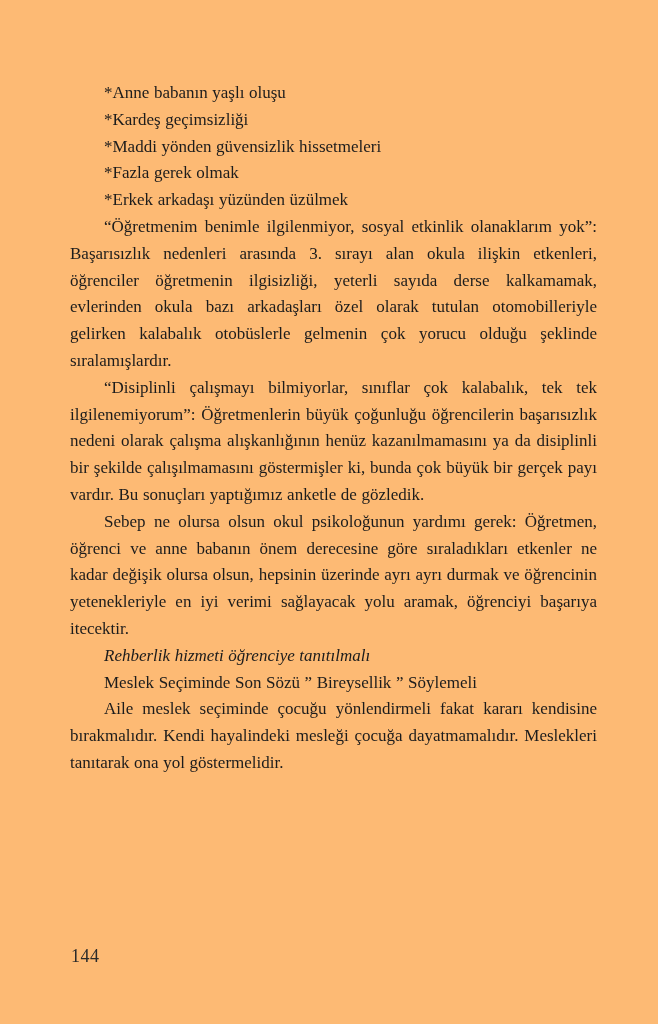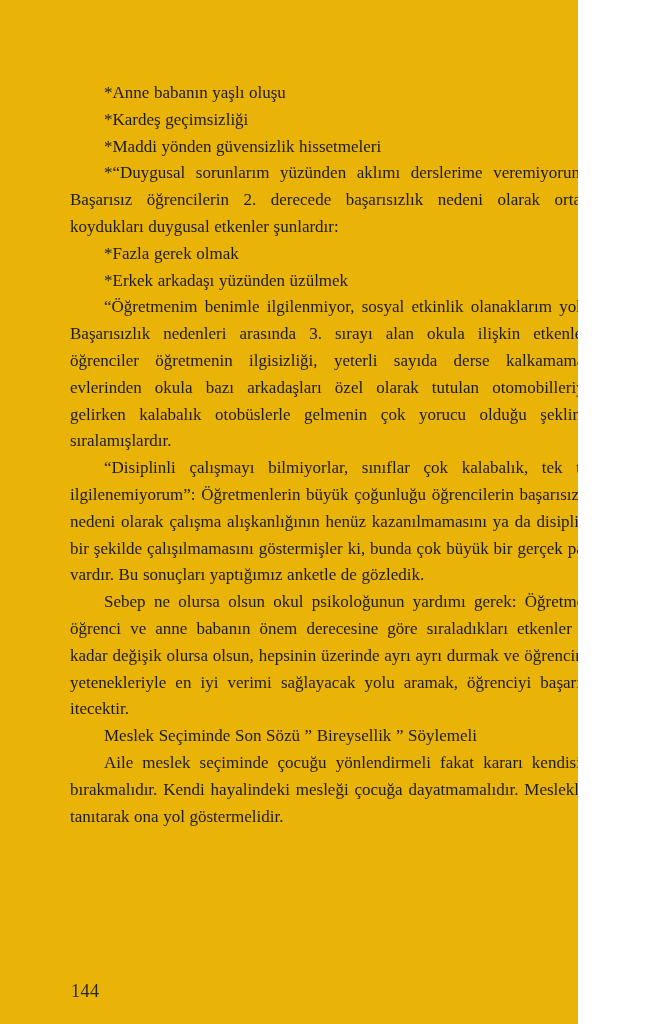--- a/index.html
+++ b/index.html
@@ -2,23 +2,23 @@
 <html lang="tr"><head>
 <meta charset="utf-8">
 <style>
   html, body {
     margin: 0;
     padding: 0;
     background: #ffffff;
   }
   .page {
     position: relative;
-    width: 578px;
+    width: 658px;
     height: 1024px;
-    background: #eab308;
+    background: #fdba74;
     color: #1c1c1c;
     font-family: "Liberation Serif", "DejaVu Serif", serif;
     overflow: hidden;
     box-sizing: border-box;
   }
   .page-body {
     position: absolute;
     left: 70px;
     top: 80px;
     width: 527px;
@@ -34,38 +34,38 @@
   }
   .para.italic {
     font-style: italic;
   }
   .para.bold {
     font-weight: normal;
   }
   .page-number {
     position: absolute;
     left: 71px;
-    top: 979px;
+    top: 944px;
     font-size: 18px;
     line-height: 24px;
     color: #2a2a2a;
     letter-spacing: 0.5px;
   }
 </style>
 </head>
 <body>
 
 <div class="page">
   <div class="page-body" id="page-body">
       <p class="para">*Anne babanın yaşlı oluşu</p>
       <p class="para">*Kardeş geçimsizliği</p>
       <p class="para">*Maddi yönden güvensizlik hissetmeleri</p>
-      <p class="para">*“Duygusal sorunlarım yüzünden aklımı derslerime veremiyorum”: Başarısız öğrencilerin 2. derecede başarısızlık nedeni olarak ortaya koydukları duygusal etkenler şunlardır:</p>
       <p class="para">*Fazla gerek olmak</p>
       <p class="para">*Erkek arkadaşı yüzünden üzülmek</p>
       <p class="para">“Öğretmenim benimle ilgilenmiyor, sosyal etkinlik olanaklarım yok”: Başarısızlık nedenleri arasında 3. sırayı alan okula ilişkin etkenleri, öğrenciler öğretmenin ilgisizliği, yeterli sayıda derse kalkamamak, evlerinden okula bazı arkadaşları özel olarak tutulan otomobilleriyle gelirken kalabalık otobüslerle gelmenin çok yorucu olduğu şeklinde sıralamışlardır.</p>
       <p class="para">“Disiplinli çalışmayı bilmiyorlar, sınıflar çok kalabalık, tek tek ilgilenemiyorum”: Öğretmenlerin büyük çoğunluğu öğrencilerin başarısızlık nedeni olarak çalışma alışkanlığının henüz kazanılmamasını ya da disiplinli bir şekilde çalışılmamasını göstermişler ki, bunda çok büyük bir gerçek payı vardır. Bu sonuçları yaptığımız anketle de gözledik.</p>
       <p class="para">Sebep ne olursa olsun okul psikoloğunun yardımı gerek: Öğretmen, öğrenci ve anne babanın önem derecesine göre sıraladıkları etkenler ne kadar değişik olursa olsun, hepsinin üzerinde ayrı ayrı durmak ve öğrencinin yetenekleriyle en iyi verimi sağlayacak yolu aramak, öğrenciyi başarıya itecektir.</p>
+      <p class="para italic">Rehberlik hizmeti öğrenciye tanıtılmalı</p>
       <p class="para bold">Meslek Seçiminde Son Sözü ” Bireysellik ” Söylemeli</p>
       <p class="para">Aile meslek seçiminde çocuğu yönlendirmeli fakat kararı kendisine bırakmalıdır. Kendi hayalindeki mesleği çocuğa dayatmamalıdır. Meslekleri tanıtarak ona yol göstermelidir.</p>
     </div>
   <div class="page-number">144</div>
 </div>
 
 </body></html>

